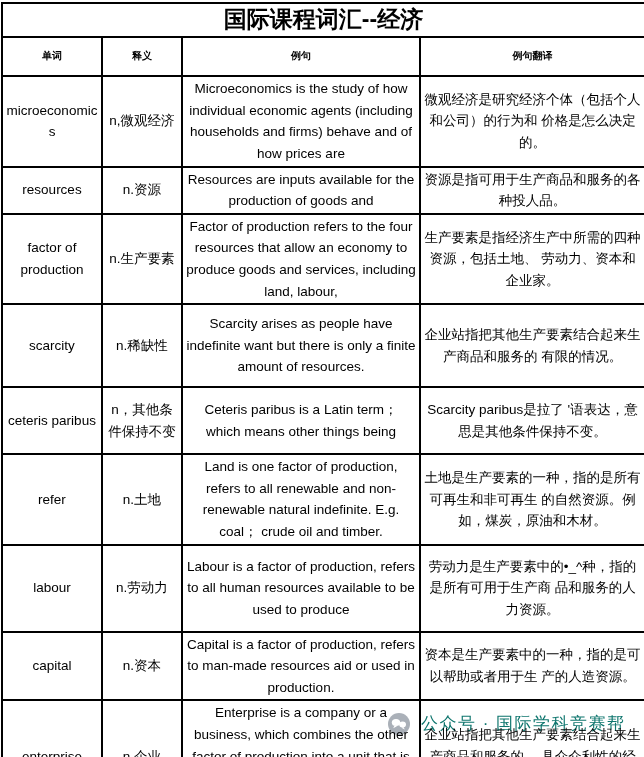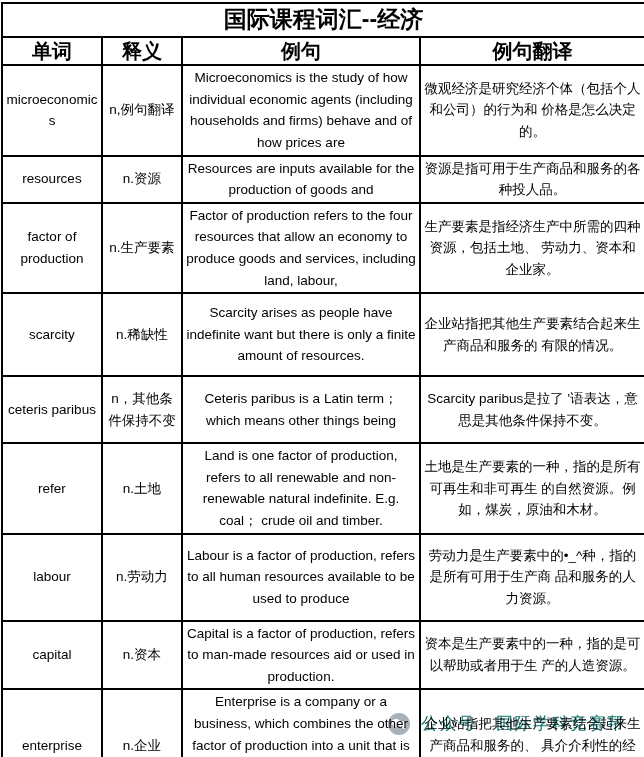--- a/index.html
+++ b/index.html
@@ -21,21 +21,21 @@
     border:2px solid #000;
     text-align:center;vertical-align:middle;
     padding:1px 3px;
     font-size:13.5px;line-height:1.6;
     overflow:hidden;word-wrap:break-word;
   }
   tr.title-row td{
     font-size:23px;font-weight:bold;height:26px;line-height:1.2;padding:2px;
   }
   tr.header-row th{
-    font-size:20px;font-weight:bold;height:21px;line-height:1.2;padding:1px;
+    font-size:10px;font-weight:bold;height:21px;line-height:1.2;padding:8px;
   }
   tbody tr:nth-child(1){height:91px;}
   tbody tr:nth-child(2){height:46px;margin-left:32px;}
   tbody tr:nth-child(3){height:47px;}
   tbody tr:nth-child(4){height:83px;}
   tbody tr:nth-child(5){height:67px;}
   tbody tr:nth-child(6){height:38px;}
   tbody tr:nth-child(7){height:87px;}
   tbody tr:nth-child(8){height:65px;}
   tbody tr:nth-child(9){height:63px;}
@@ -75,21 +75,21 @@
     <tr class="header-row">
       <th>单词</th>
       <th>释义</th>
       <th>例句</th>
       <th>例句翻译</th>
     </tr>
   </thead>
   <tbody>
     <tr>
       <td>microeconomics</td>
-      <td>n,例句翻译</td>
+      <td>n,微观经济</td>
       <td>Microeconomics is the study of how individual economic agents (including households and firms) behave and of how prices are</td>
       <td>微观经济是研究经济个体（包括个人和公司）的行为和 价格是怎么决定的。</td>
     </tr>
     <tr>
       <td>resources</td>
       <td>n.资源</td>
       <td>Resources are inputs available for the production of goods and</td>
       <td>资源是指可用于生产商品和服务的各种投人品。</td>
     </tr>
     <tr>

